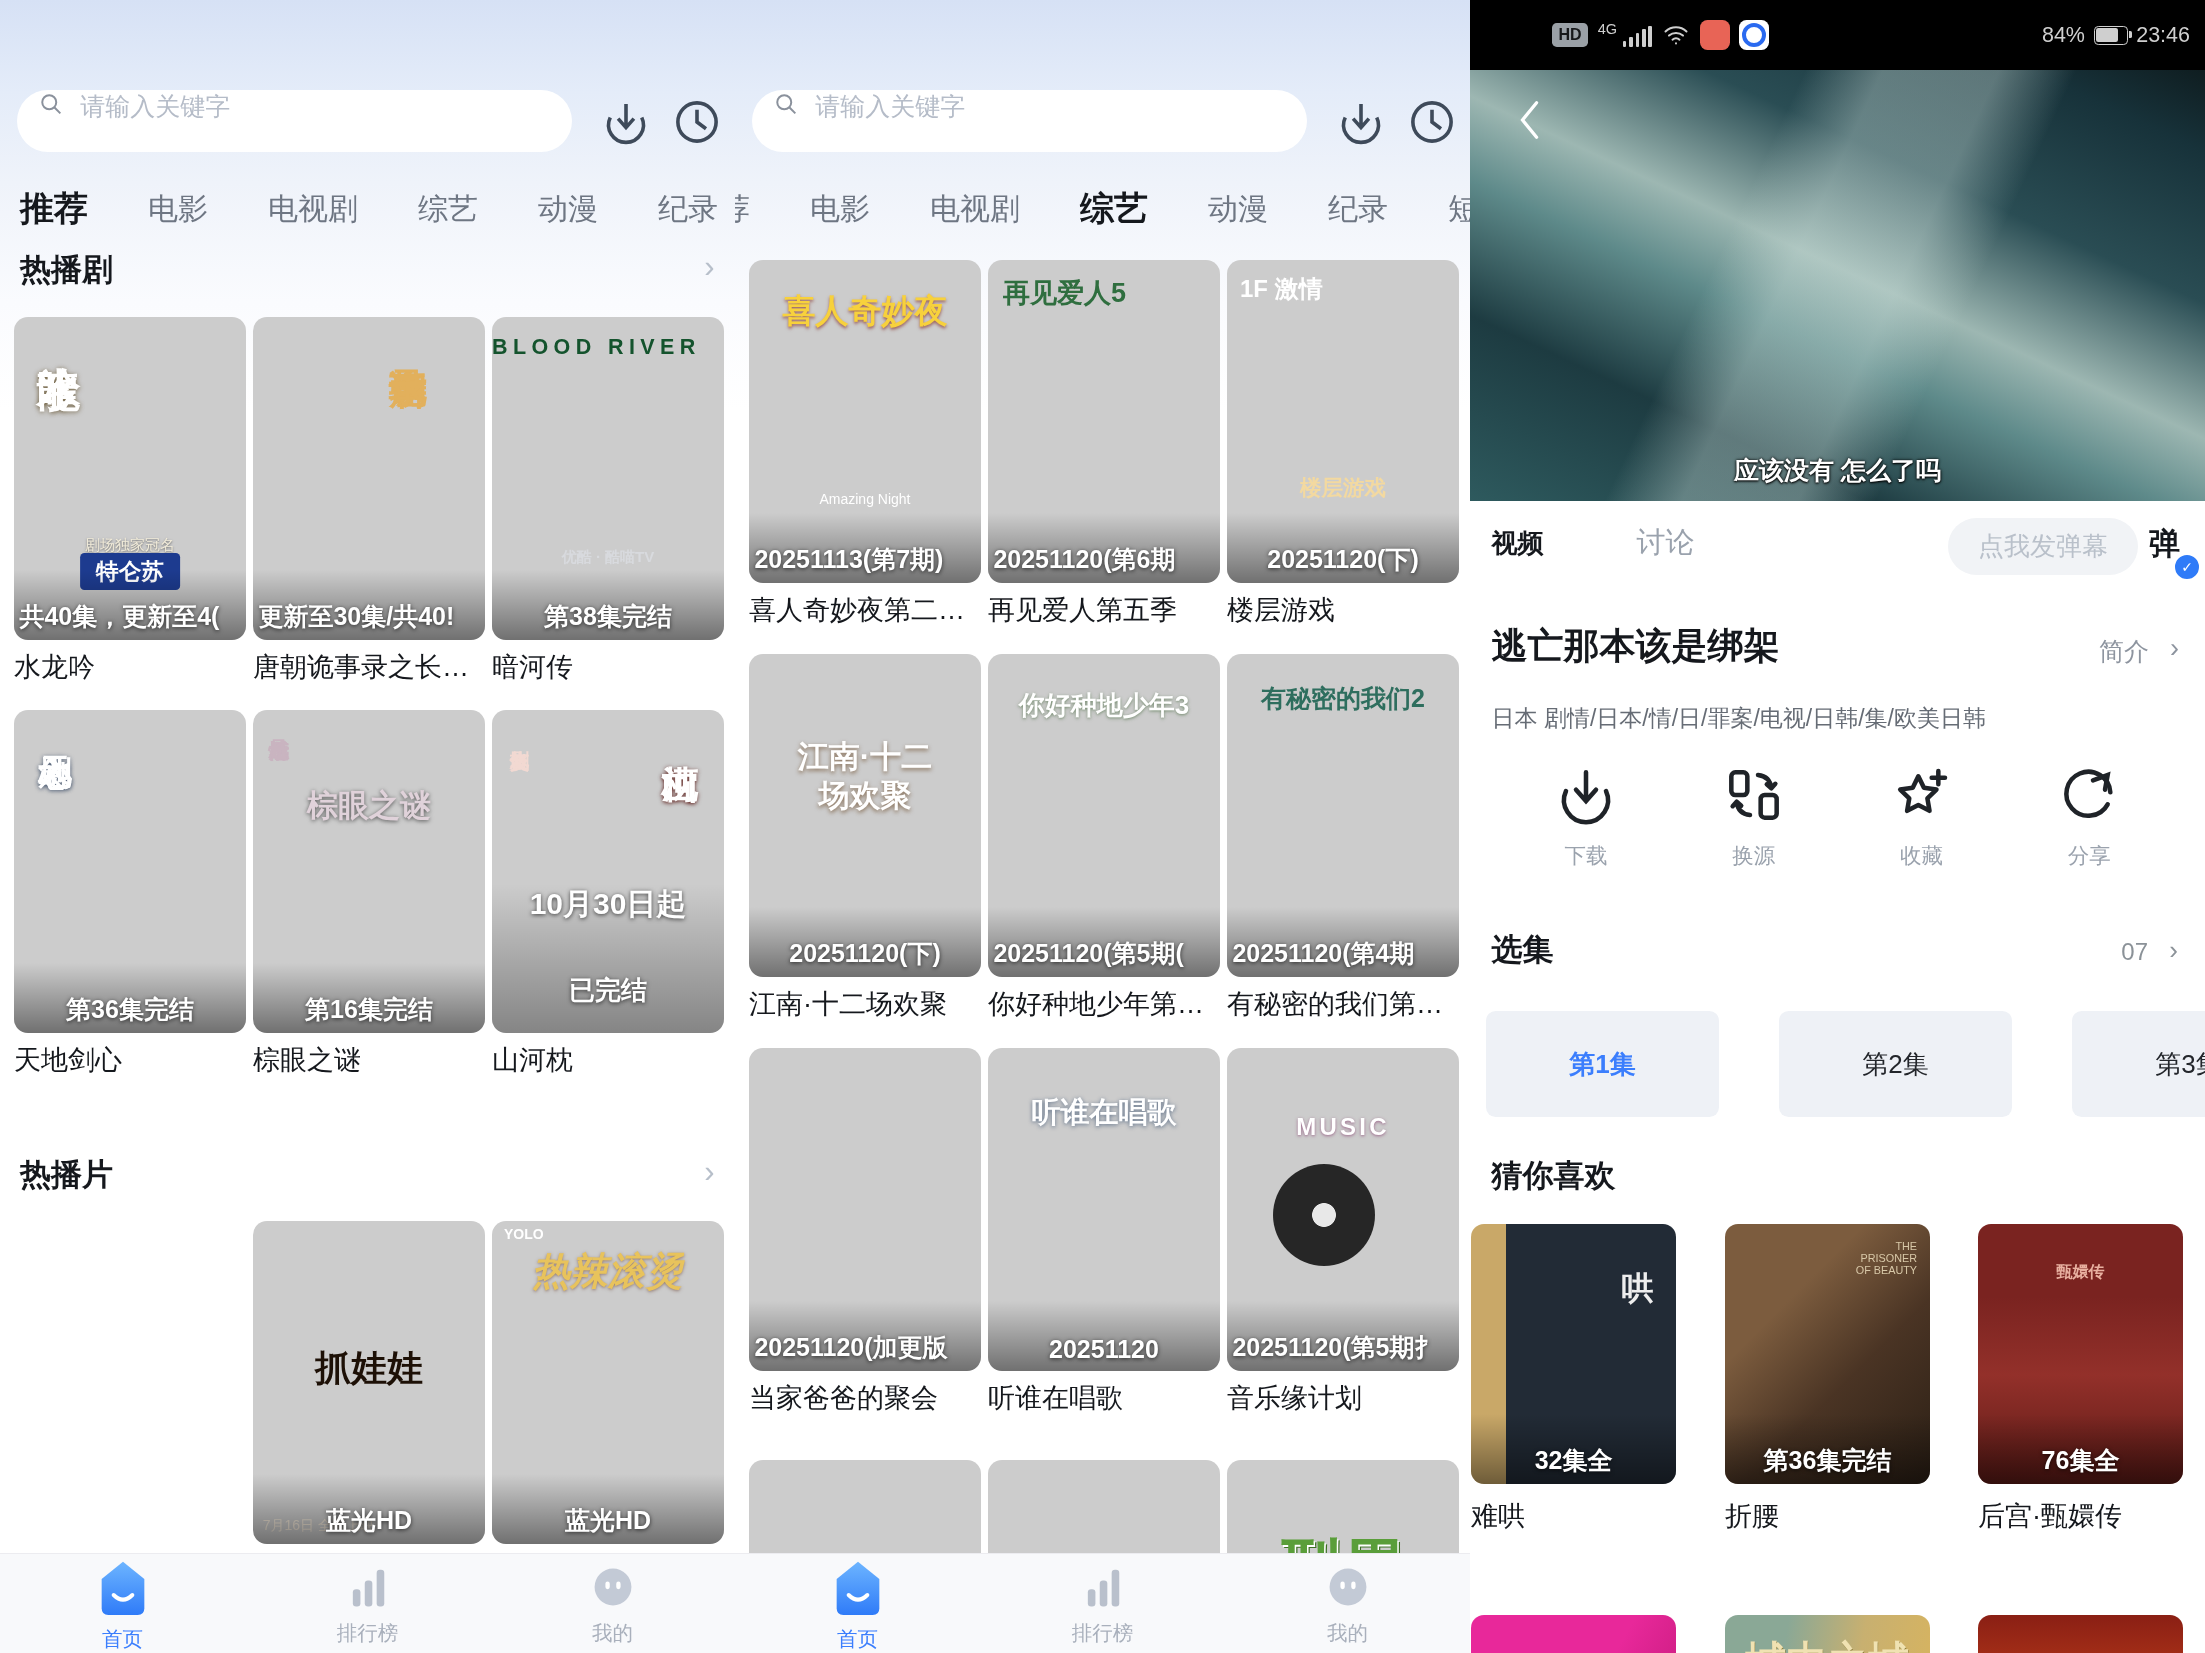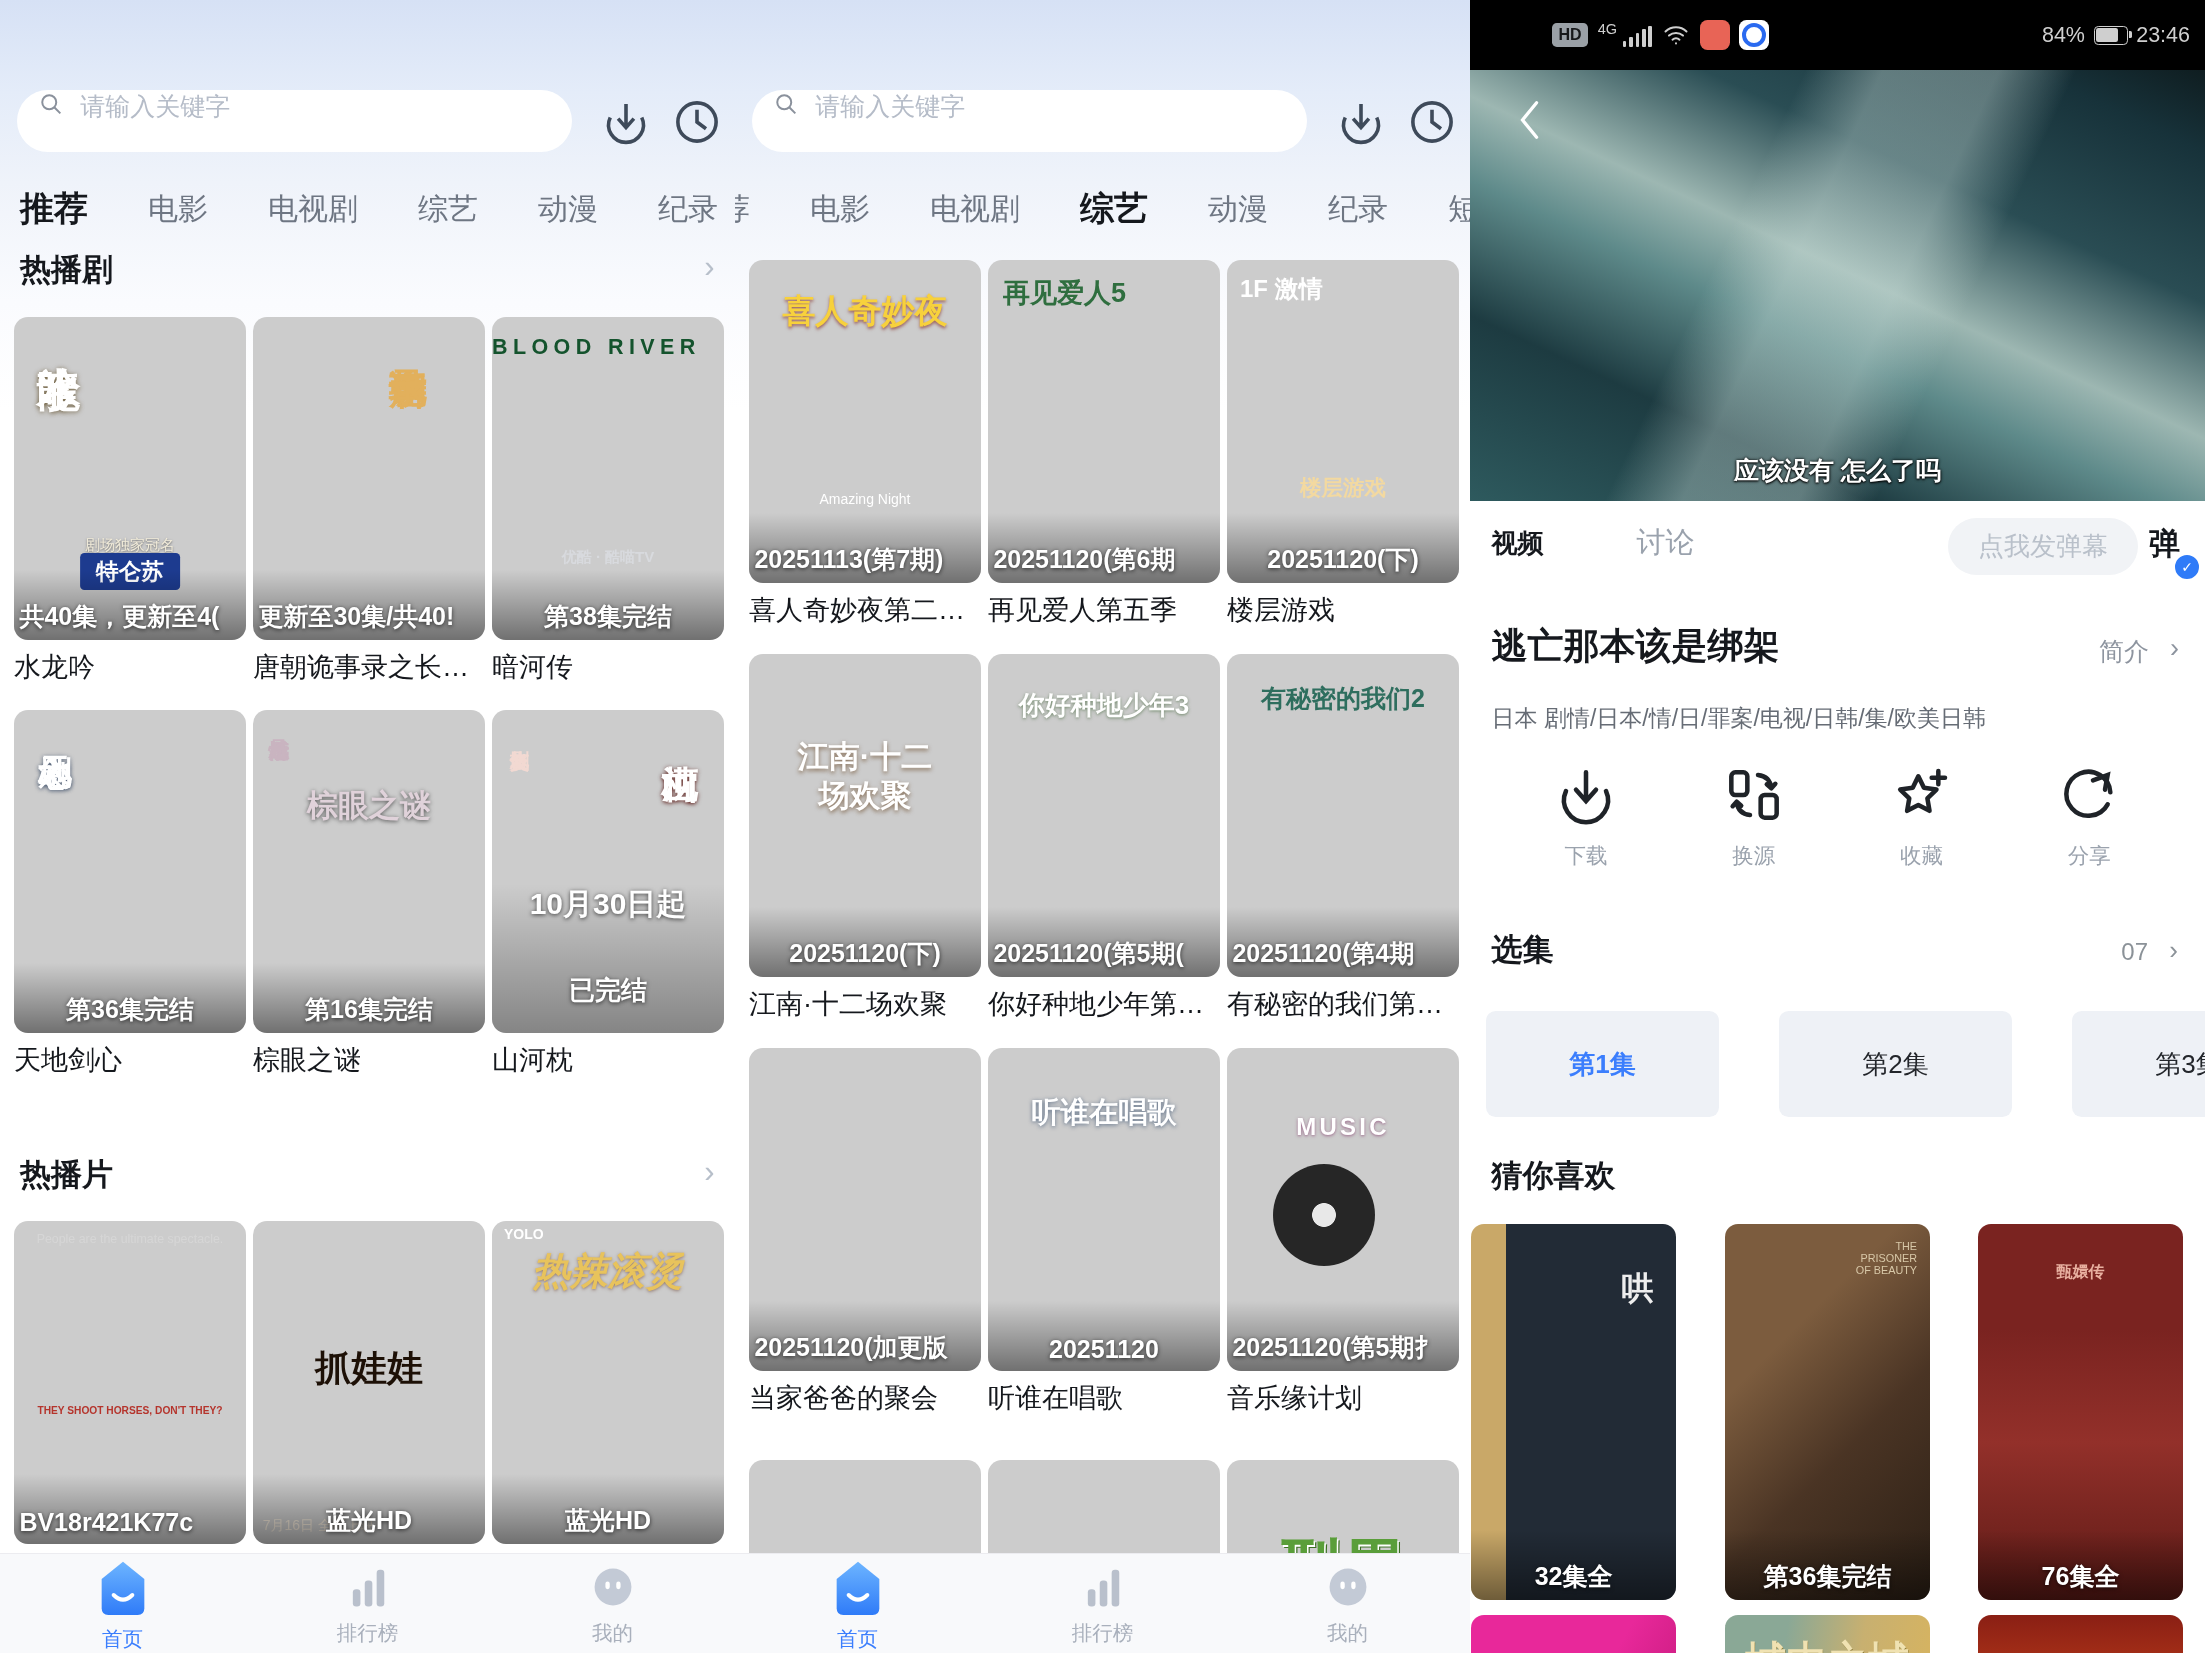--- a/index.html
+++ b/index.html
@@ -153,21 +153,21 @@
   .act svg{width:64px;height:64px}
   .alab{font-size:21.5px;color:#9aa2ad}
   .epshead{position:absolute;left:21.5px;top:929px;font-size:31px;font-weight:700;color:#15181d}
   .epscnt{position:absolute;right:57px;top:938px;font-size:24px;color:#8b9298}
   .epschev{position:absolute;right:27px;top:935px;font-size:26px;color:#8b9298}
   .chip{position:absolute;top:1011px;width:233px;height:106px;border-radius:9.7px;background:#eef1f6;
         display:flex;align-items:center;justify-content:center;font-size:26px;color:#23262b}
   .chip.act{color:#3b7efd;font-weight:700}
   .guesshead{position:absolute;left:21.5px;top:1155px;font-size:31px;font-weight:700;color:#15181d}
   .gslot{position:absolute;top:1224px;width:205px}
-  .gslot .card{position:relative;width:205px;height:376px;border-radius:13px;overflow:hidden}
+  .gslot .card{position:relative;width:205px;height:260px;border-radius:13px;overflow:hidden}
   .gslot .pt{margin-top:14px;font-size:27px;color:#15181d;white-space:nowrap}
   .ppost{position:absolute;top:1615px;width:205px;height:140px;border-radius:13px;overflow:hidden}
   .g1{background:linear-gradient(90deg,#c9a868 0 17%,#222b36 17%)}
   .g1 .as{right:16px;top:21.5px;font-size:32px;color:#eee;font-family:"Liberation Serif","DejaVu Serif",serif}
   .g2{background:linear-gradient(135deg,#7c5c3e 0 30%,#4a3424 60%,#2b1f15)}
   .g2 .as{right:13px;top:16px;font-size:10.8px;color:#d8c8a8;white-space:normal;width:65px;text-align:right;font-weight:400}
   .g3{background:linear-gradient(180deg,#7a2320 0 28%,#93302a 58%,#5c1a16)}
   .g3 .as{left:0;right:0;top:38px;text-align:center;font-size:16px;color:#e8b0a0}
   .pp1{background:linear-gradient(120deg,#e8289a 0 58%,#c01878)}
   .pp2{background:linear-gradient(100deg,#8aa896 0 28%,#c8b070 62%,#d8b45e)}
@@ -257,27 +257,20 @@
         <span class="l1">10月30日起</span>
         <span class="l2">已完结</span>
       </div>
     </div>
     <div class="pt">山河枕</div>
   </div>
 
   <div class="sech" style="top:1154px">热播片</div>
   <div class="chev" style="top:1154px">›</div>
 
-  <div class="slot" style="left:14px;top:1221px">
-    <div class="card art-horses">
-      <span class="am">People are the ultimate spectacle.</span>
-      <span class="as">THEY SHOOT HORSES, DON'T THEY?</span>
-      <div class="ov">BV18r421K77c</div>
-    </div>
-  </div>
   <div class="slot" style="left:253px;top:1221px">
     <div class="card art-zhua">
       <span class="am">抓娃娃</span>
       <span class="as">7月16日 全国上映</span>
       <div class="ov c">蓝光HD</div>
     </div>
   </div>
   <div class="slot" style="left:492px;top:1221px">
     <div class="card art-rela">
       <span class="as">YOLO</span>

